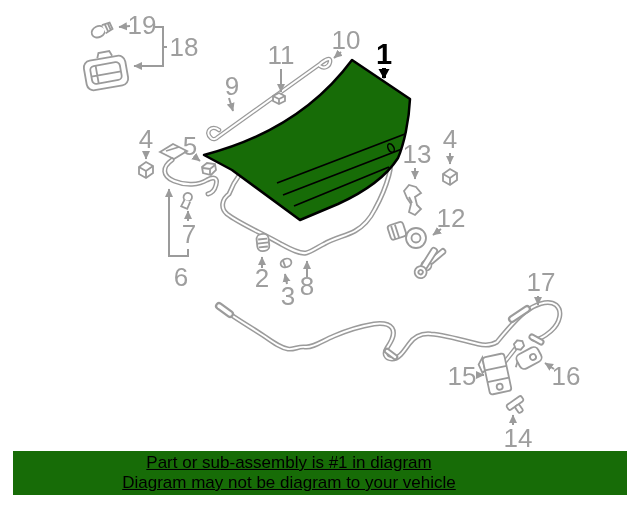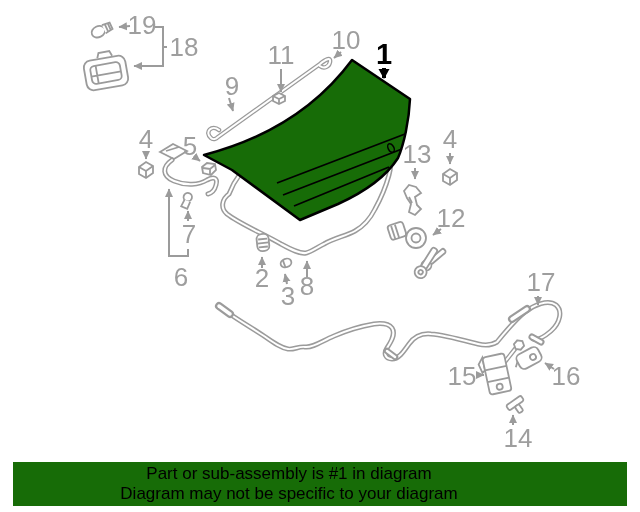--- a/index.html
+++ b/index.html
@@ -15,22 +15,22 @@
   .lbl-main{
     font-family:"Liberation Sans",sans-serif;
     font-size:29px;font-weight:bold;fill:#000000;text-anchor:middle;
   }
   .callout-line{stroke:#9b9b9b;stroke-width:2;fill:none;}
   .art{stroke:#9b9b9b;stroke-width:1.8;fill:none;}
   .artf{stroke:#9b9b9b;stroke-width:1.8;fill:#ffffff;}
   .tube{stroke:#9b9b9b;stroke-width:5;fill:none;stroke-linecap:round;stroke-linejoin:round;}
   .tube-in{stroke:#ffffff;stroke-width:2;fill:none;stroke-linecap:round;stroke-linejoin:round;}
   .banner{
-    position:absolute;left:13px;top:462px;width:614px;height:44px;
-    background:#176c07;color:#000000;
+    position:absolute;left:13px;top:451px;width:614px;height:44px;
+    background:#176c07;color:#000000;text-decoration:underline;
   }
   .banner-inner{
     padding-top:2px;padding-right:62px;text-align:center;
     font-size:17px;line-height:20px;
   }
 </style>
 </head>
 <body>
 
 <svg width="640" height="512" viewBox="0 0 640 512">
@@ -256,15 +256,15 @@
     <g>
       <line class="callout-line" x1="513" y1="425" x2="513" y2="415" marker-end="url(#ag)"></line>
       <text class="lbl" x="518" y="447">14</text>
     </g>
   </g>
 </svg>
 
 <div class="banner">
   <div class="banner-inner">
     <div>Part or sub-assembly is #1 in diagram</div>
-    <div>Diagram may not be specific to your diagram</div>
+    <div>Diagram may not be diagram to your vehicle</div>
   </div>
 </div>
 
 </body></html>

